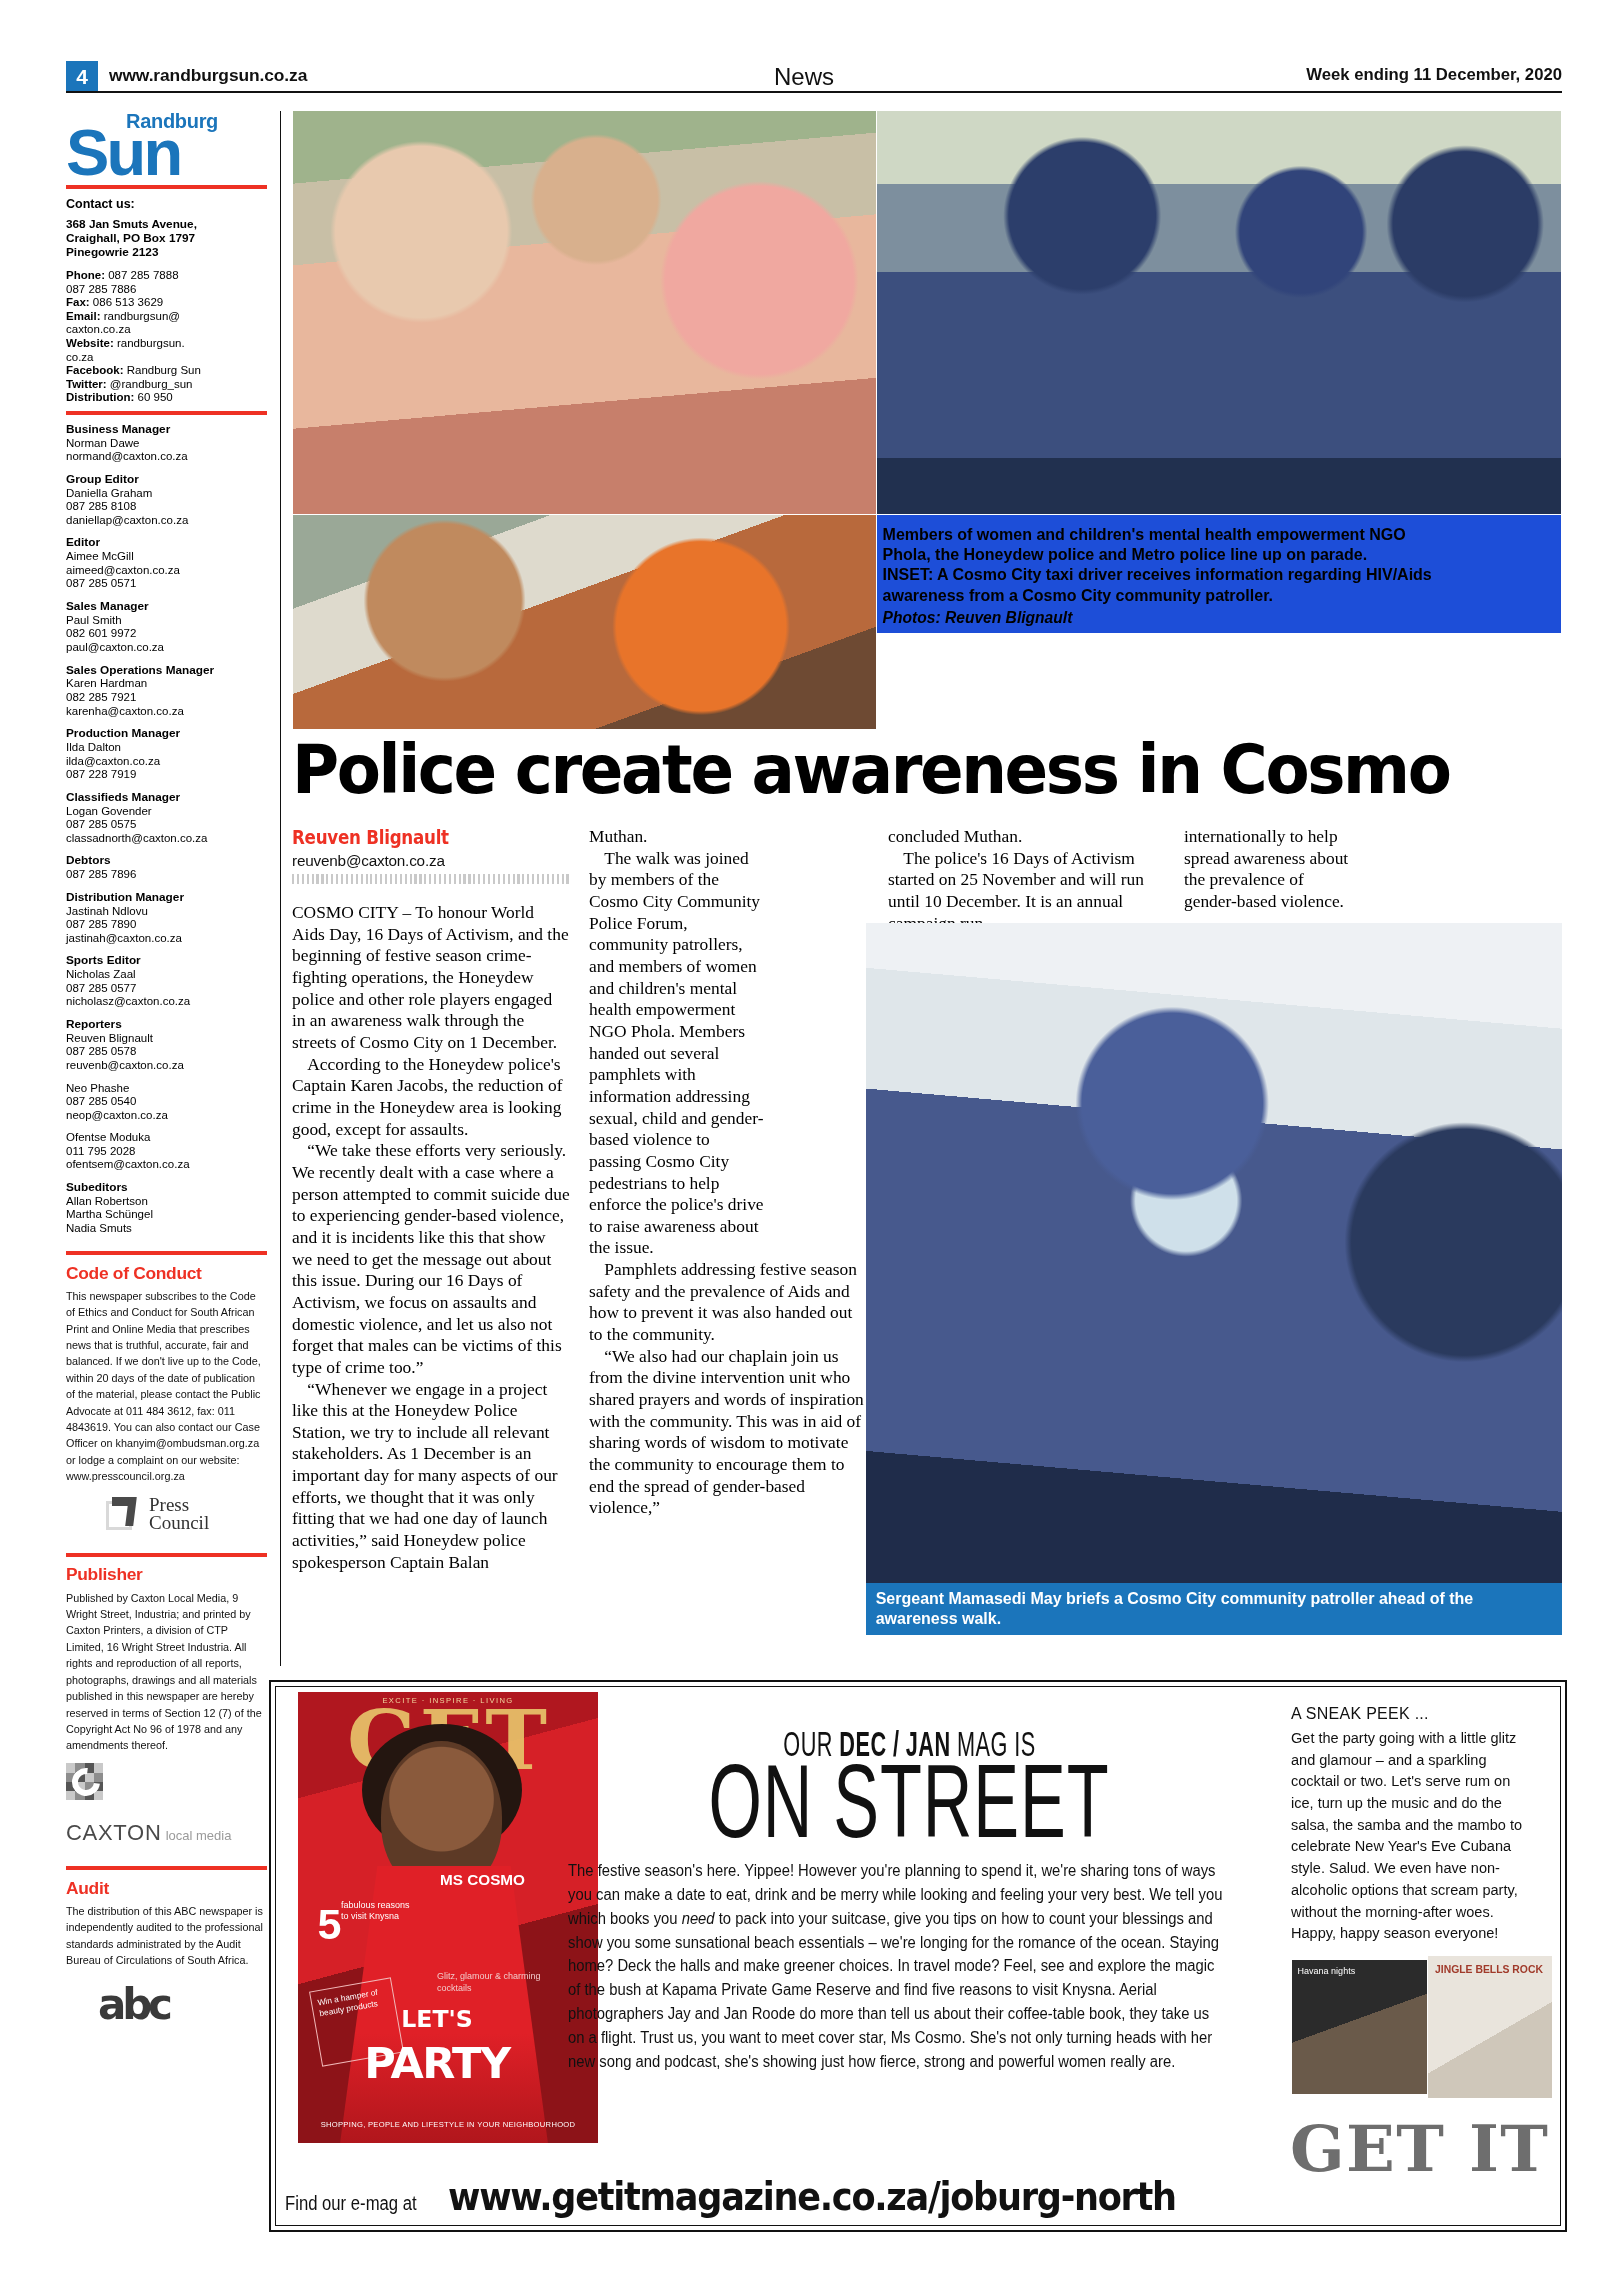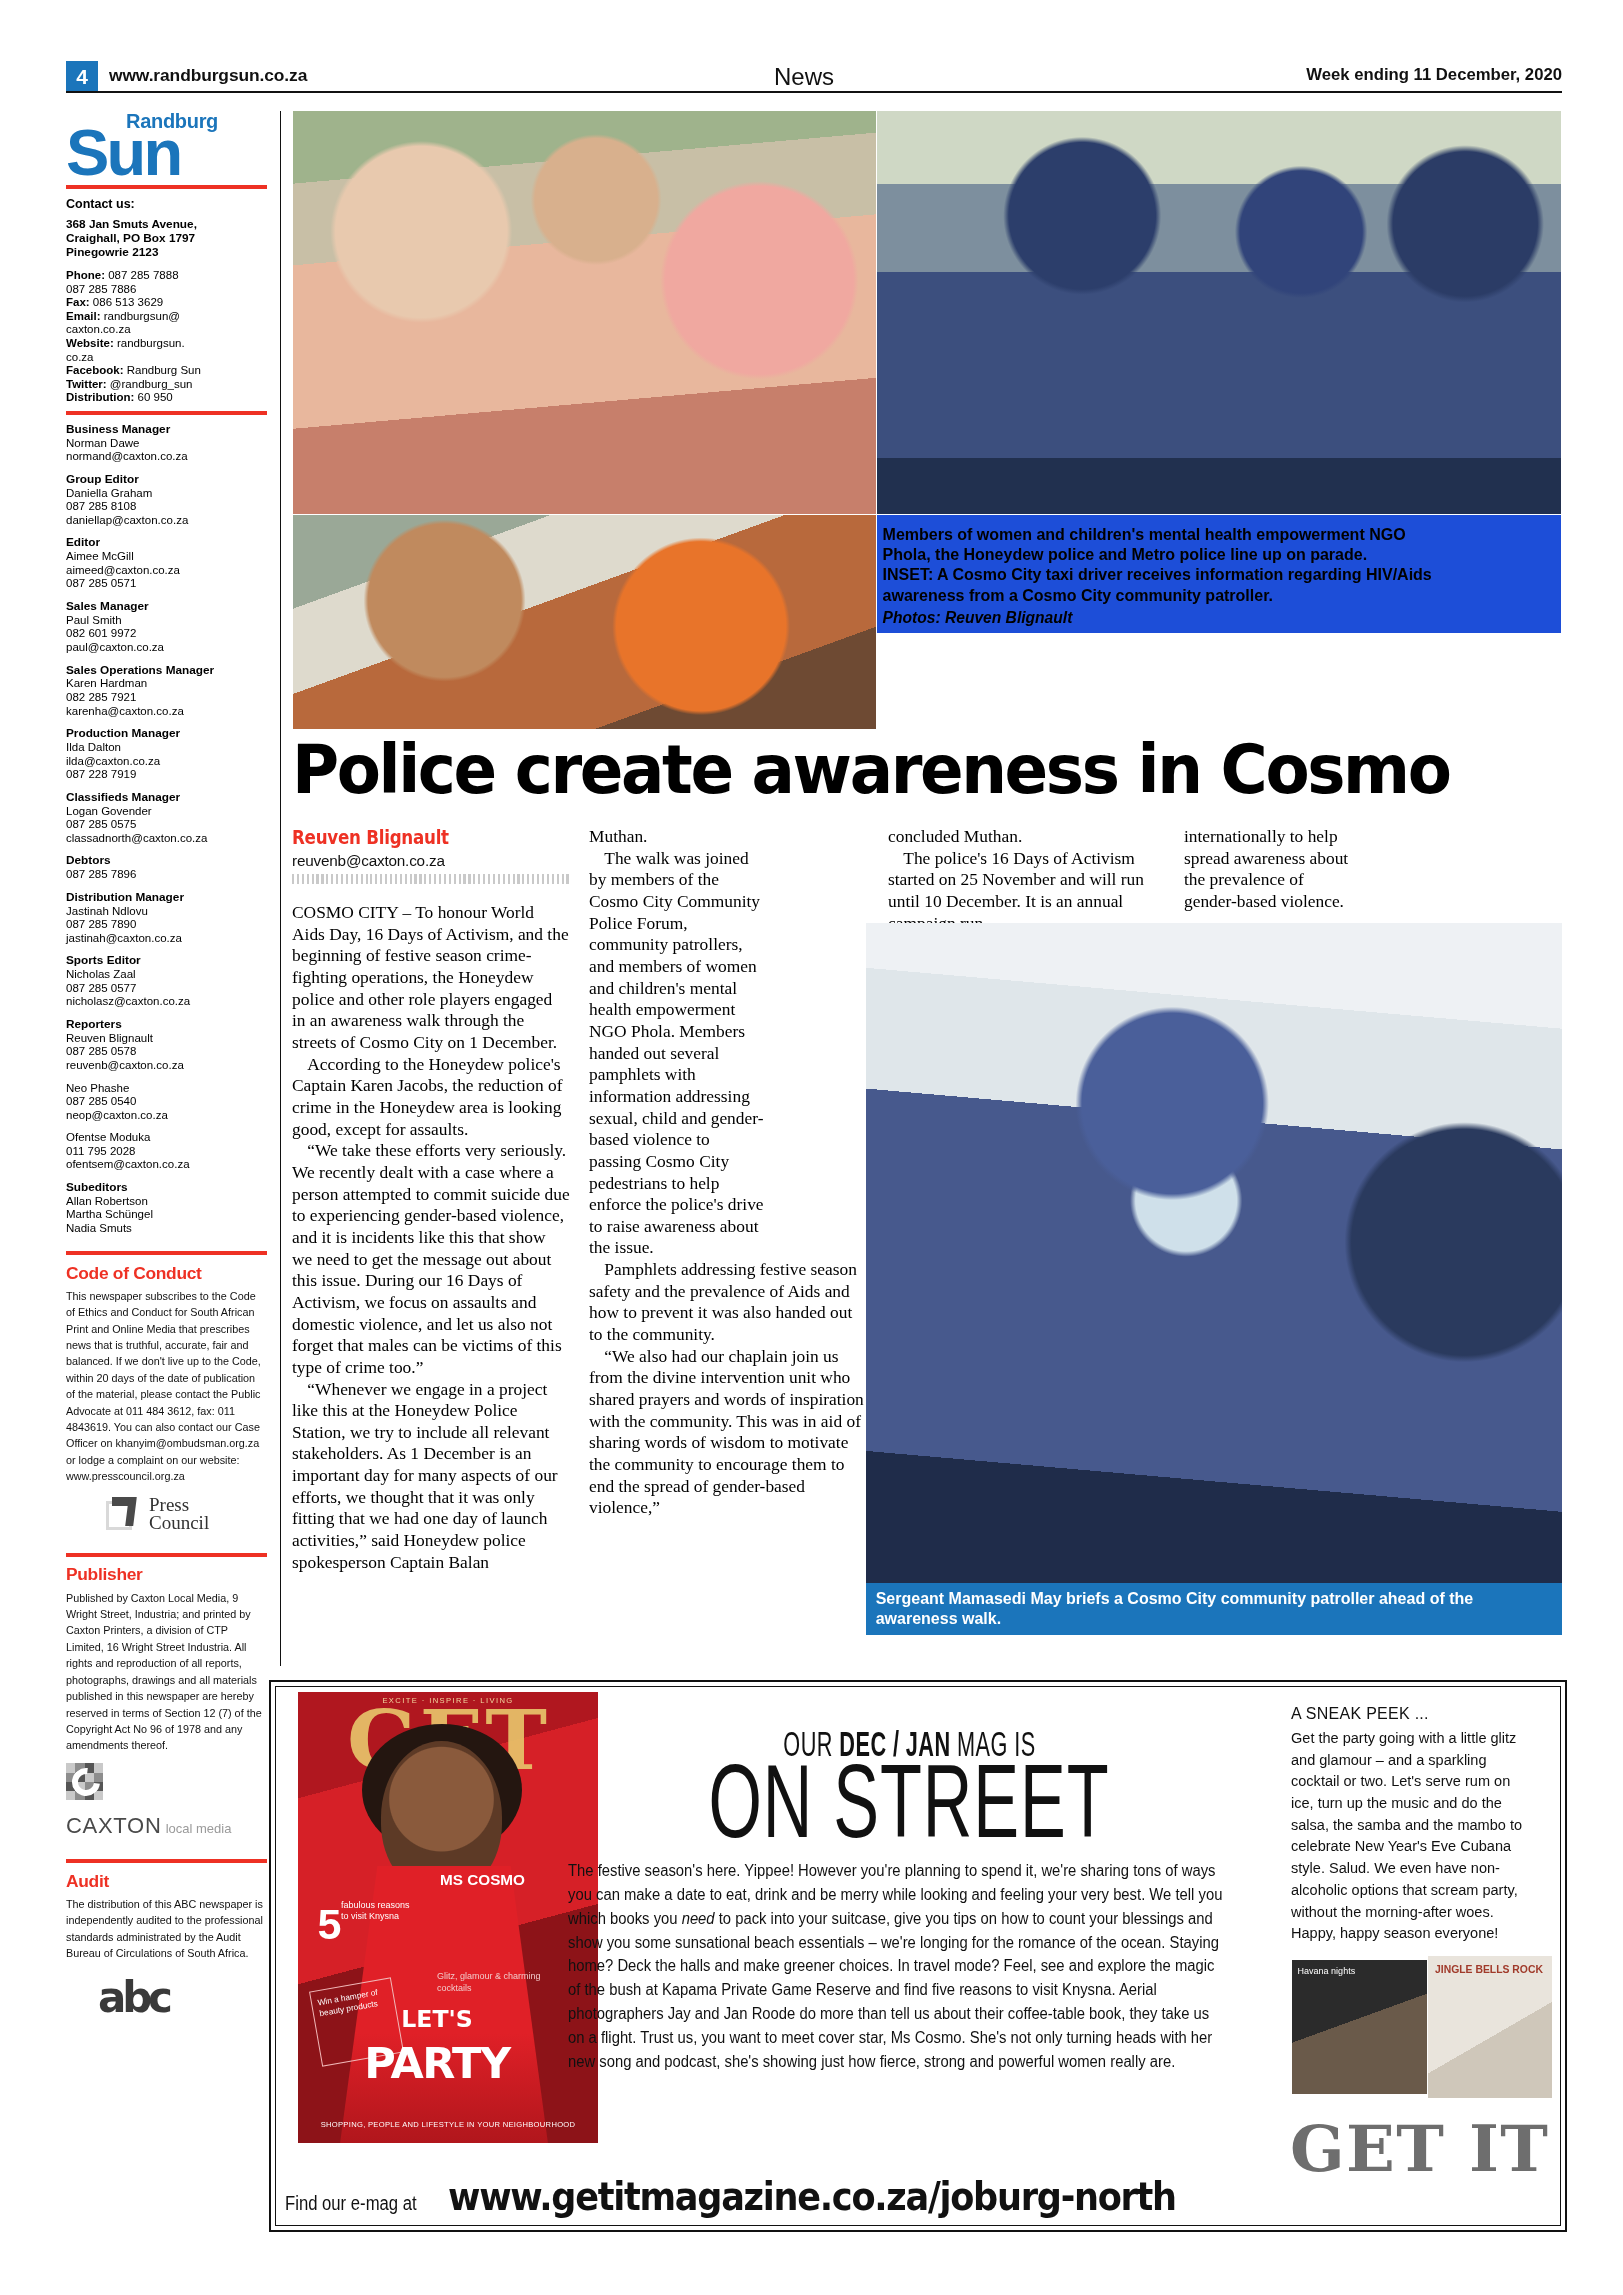--- a/index.html
+++ b/index.html
@@ -45,21 +45,21 @@
   .pc-txt { font-family:"Liberation Serif", serif; font-size:19px; color:#333; line-height:0.95; }
 
   .caxton-logo { margin-top:9.7px; }
   .cx-mark { width:37px; height:37px; position:relative; background:
      linear-gradient(0deg, transparent 0, transparent 100%); }
   .cx-grid { position:absolute; inset:0; display:grid; grid-template-columns:repeat(4,1fr); grid-template-rows:repeat(4,1fr); }
   .cx-grid div { background:#8d8d8d; }
   .cx-grid div.d { background:#555; }
   .cx-grid div.l { background:#c9c9c9; }
   .cx-c { position:absolute; left:5.6px; top:4.9px; width:28px; height:28px; border:6.2px solid #fff; border-radius:50%; border-right-color:transparent; transform:rotate(-38deg); }
-  .caxton-word { display:flex; align-items:baseline; gap:4.2px; margin-top:13px;}
+  .caxton-word { display:flex; align-items:baseline; gap:4.2px; margin-top:20px;}
   .caxton-word .big { font-size:22px; color:#4a4a4a; letter-spacing:0.7px; font-weight:300; }
   .caxton-word .sml { font-size:13px; color:#9a9a9a; }
 
   .abc-logo { font-size:42px; font-weight:bold; color:#3a3a3a; font-family:"DejaVu Sans", sans-serif;
      letter-spacing:-4.2px; margin:15.3px 0 0 32px; line-height:1; }
 
   
   .v-rule { position:absolute; left:280px; top:111px; width:1.4px; height:1555px; background:#111; }
 
   

